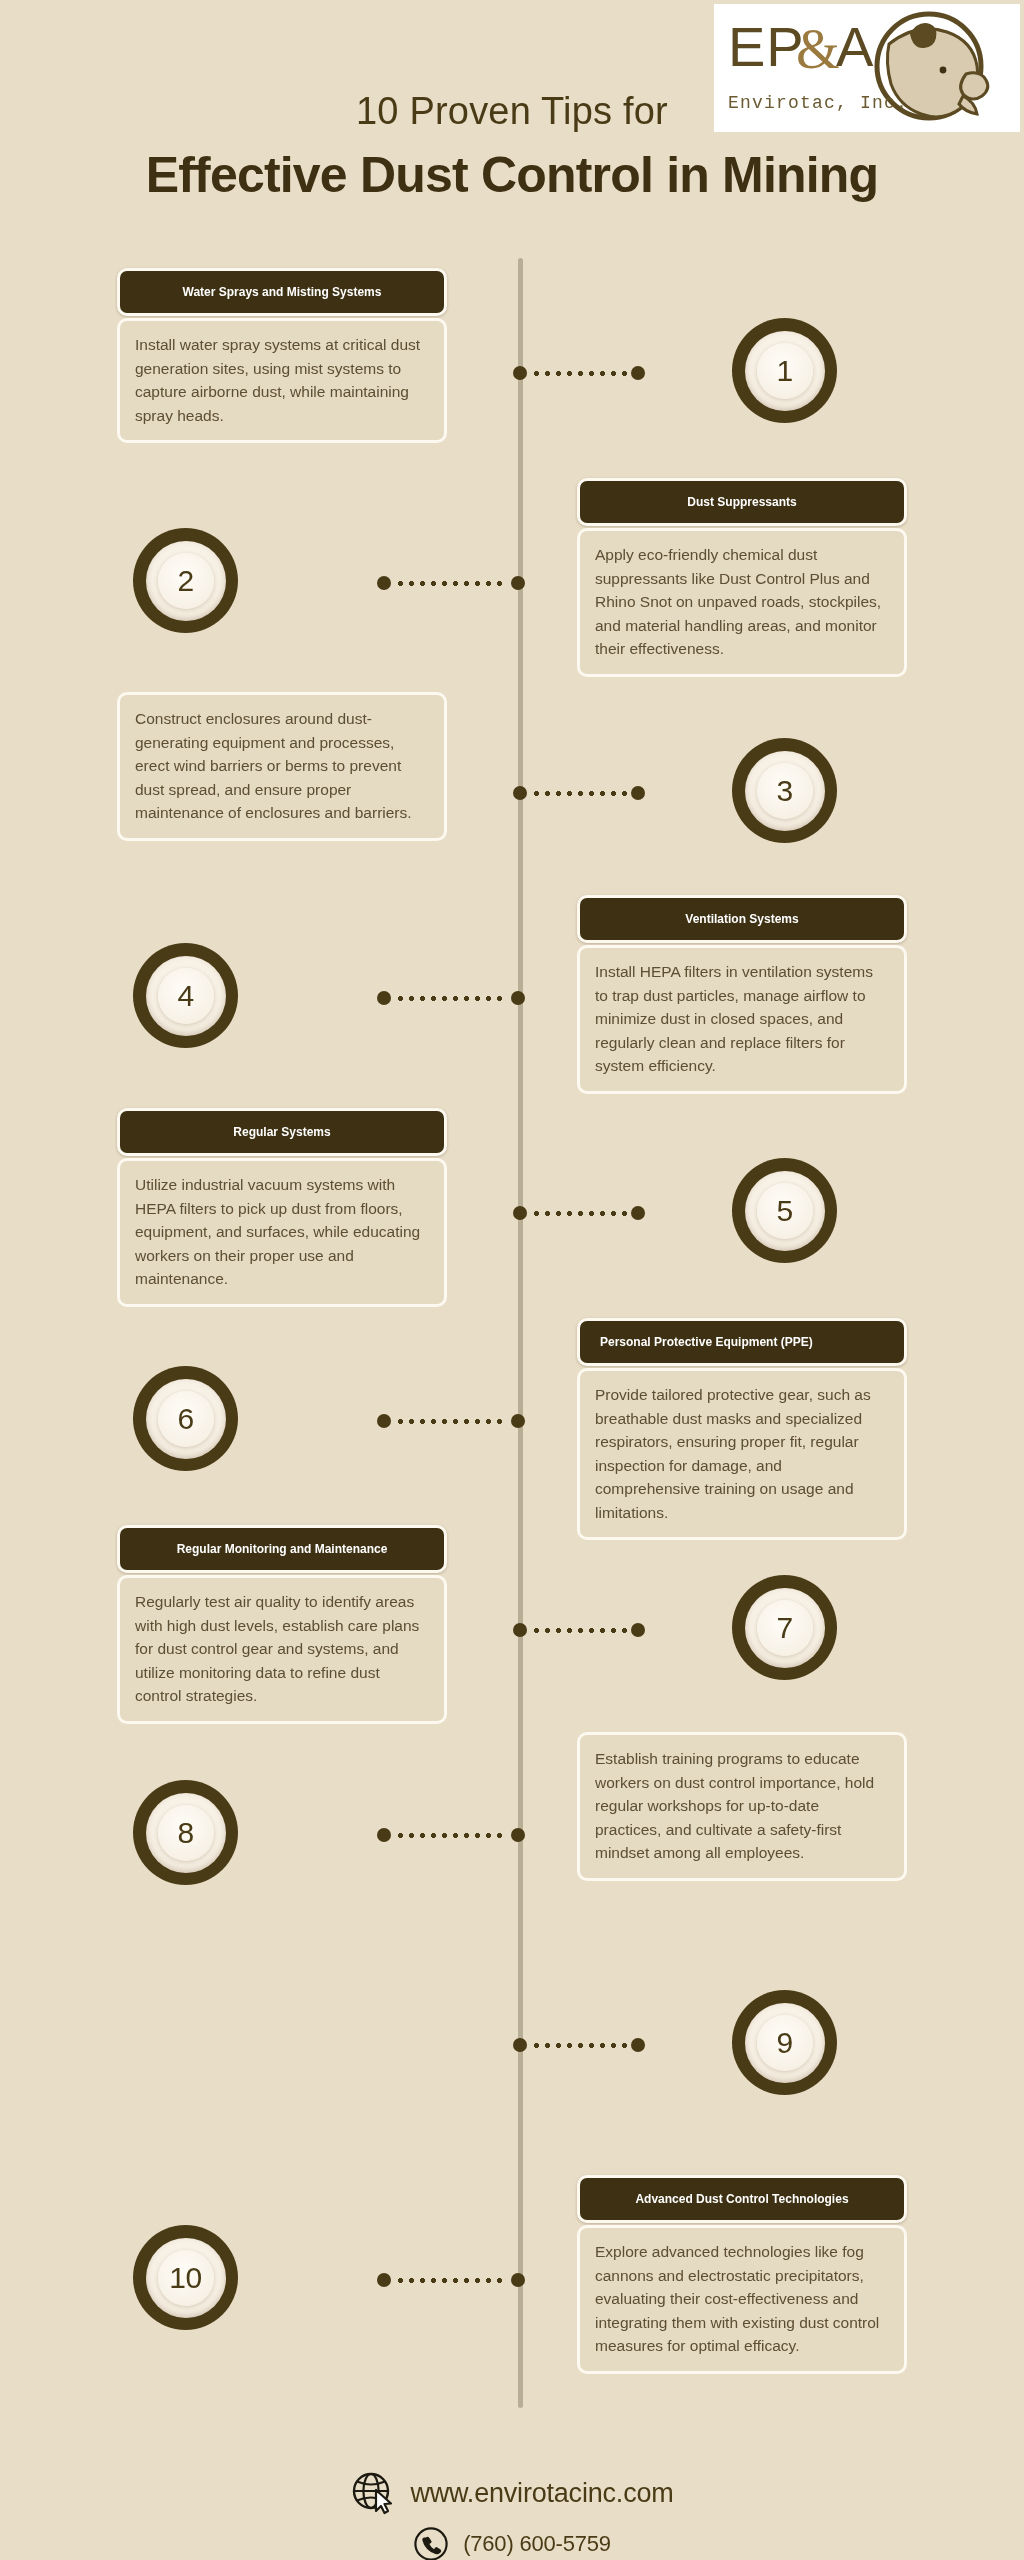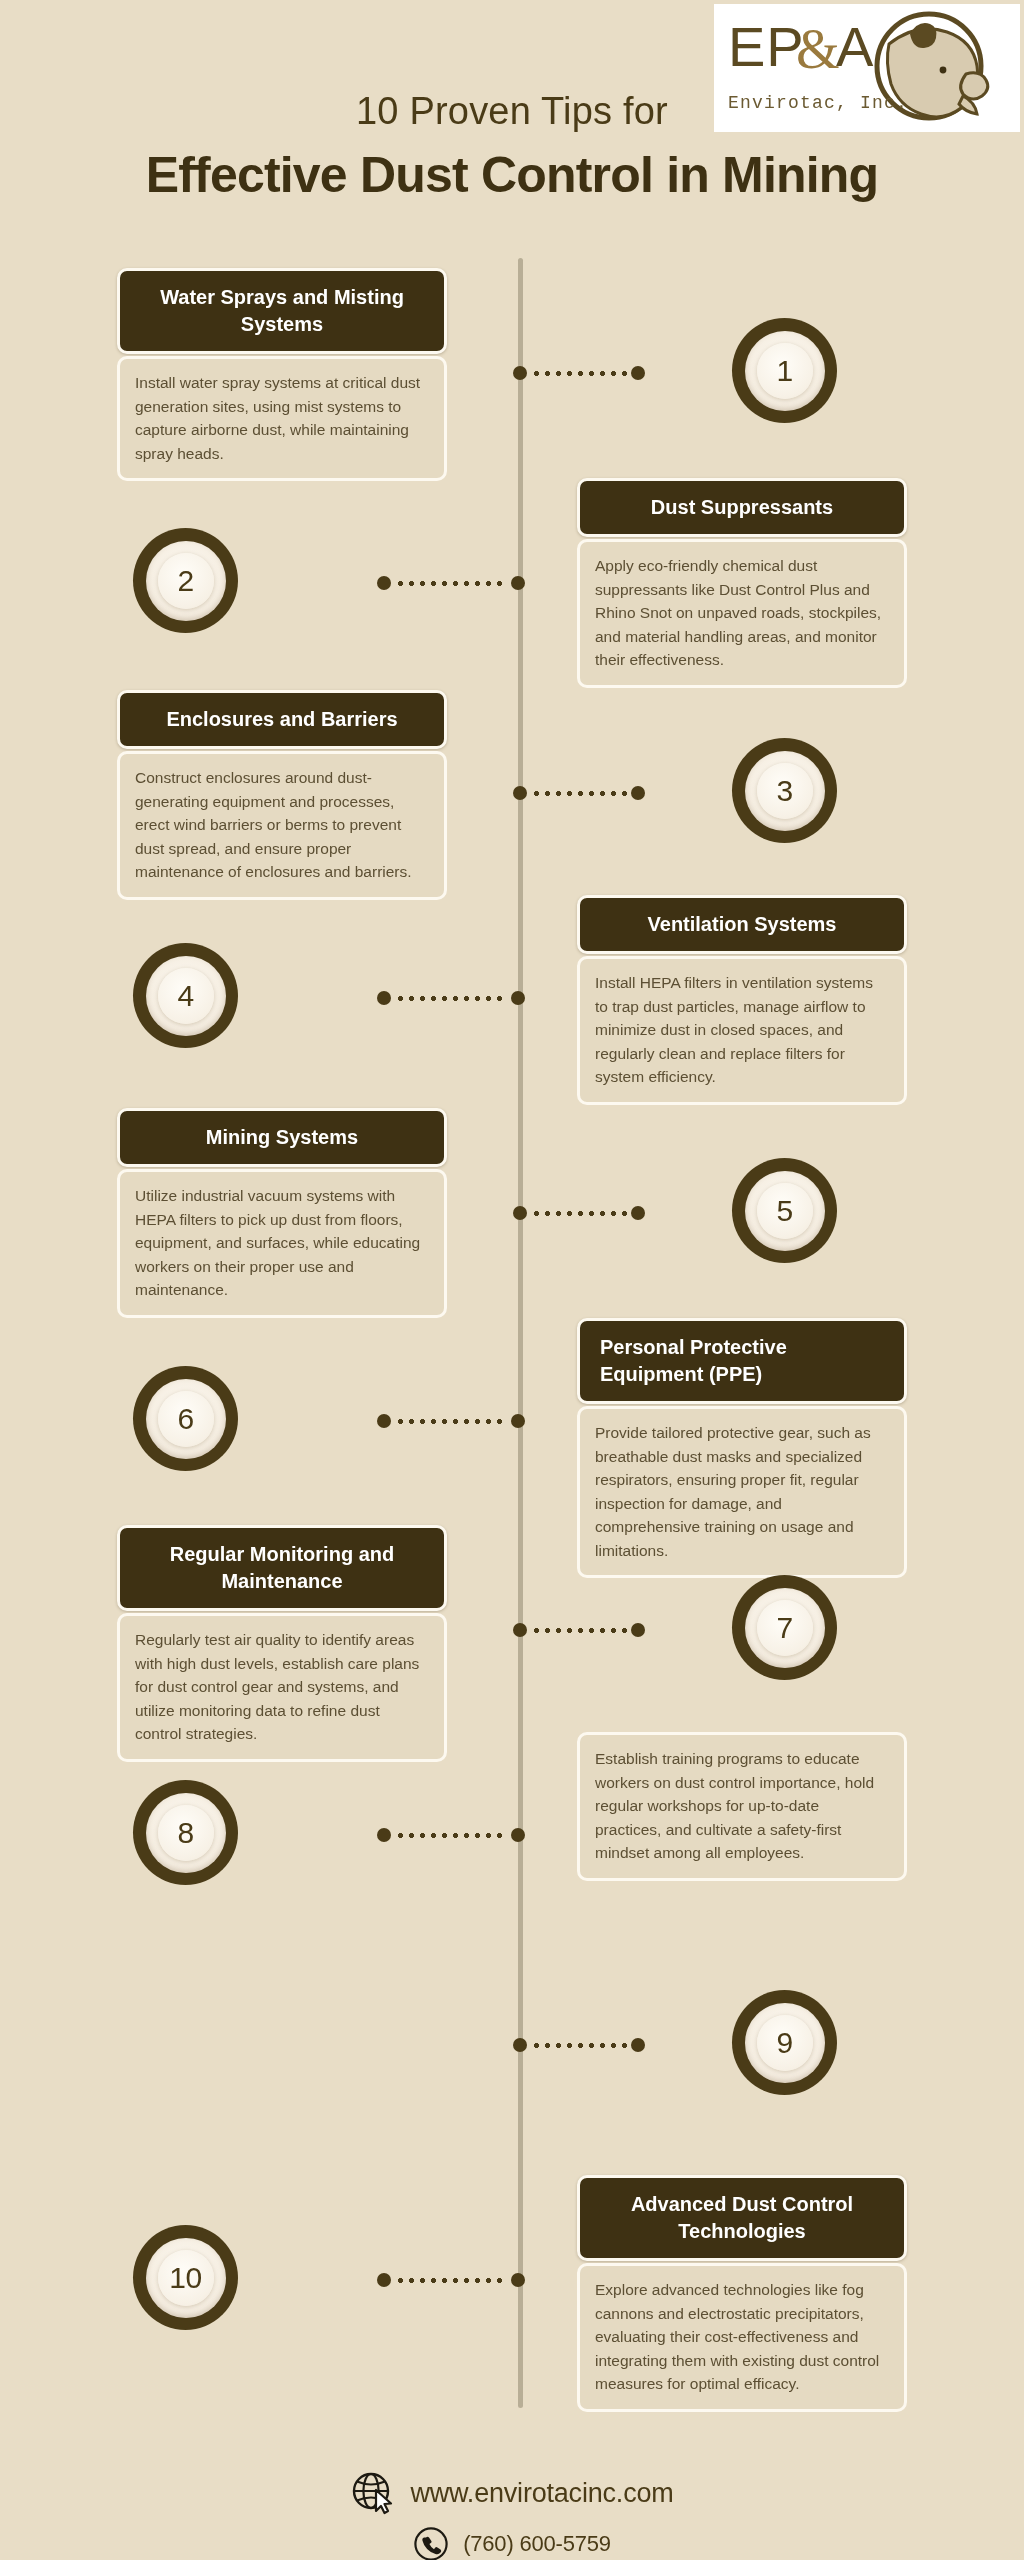--- a/index.html
+++ b/index.html
@@ -69,21 +69,21 @@
     width: 330px;
   }
   .card.left  { left: 117px; }
   .card.right { left: 577px; }
 
   .card-head {
     background: #3e3113;
     border: 3px solid #fdf9f0;
     border-radius: 10px;
     color: #ffffff;
-    font-size: 20px;
+    font-size: 12px;
     font-weight: 700;
     line-height: 1.35;
     padding: 13px 16px;
     text-align: center;
     box-shadow: 0 1px 3px rgba(60,45,15,.25);
   }
   .card-head.left-align { text-align: left; padding-left: 20px; }
 
   .card-body {
     margin-top: 2px;
@@ -234,21 +234,20 @@
           <span class="badge-num">2</span>
         </div>
       </div>
     </div>
     <div class="connector" style="top: 575px; left: 377px; width: 148px;">
       <span class="conn-dot"></span>
       <span class="conn-line"></span>
       <span class="conn-dot"></span>
     </div>
     <div class="card left" style="top: 690px;">
-      <div class="card-head">Enclosures and Barriers</div>
       <div class="card-body">Construct enclosures around dust-generating equipment and processes, erect wind barriers or berms to prevent dust spread, and ensure proper maintenance of enclosures and barriers.</div>
     </div>
     <div class="badge right" style="top: 738px;">
       <div class="badge-inner">
         <div class="badge-core">
           <span class="badge-num">3</span>
         </div>
       </div>
     </div>
     <div class="connector" style="top: 785px; left: 513px; width: 132px;">
@@ -266,21 +265,21 @@
           <span class="badge-num">4</span>
         </div>
       </div>
     </div>
     <div class="connector" style="top: 990px; left: 377px; width: 148px;">
       <span class="conn-dot"></span>
       <span class="conn-line"></span>
       <span class="conn-dot"></span>
     </div>
     <div class="card left" style="top: 1108px;">
-      <div class="card-head">Mining Systems</div>
+      <div class="card-head">Regular Systems</div>
       <div class="card-body">Utilize industrial vacuum systems with HEPA filters to pick up dust from floors, equipment, and surfaces, while educating workers on their proper use and maintenance.</div>
     </div>
     <div class="badge right" style="top: 1158px;">
       <div class="badge-inner">
         <div class="badge-core">
           <span class="badge-num">5</span>
         </div>
       </div>
     </div>
     <div class="connector" style="top: 1205px; left: 513px; width: 132px;">

